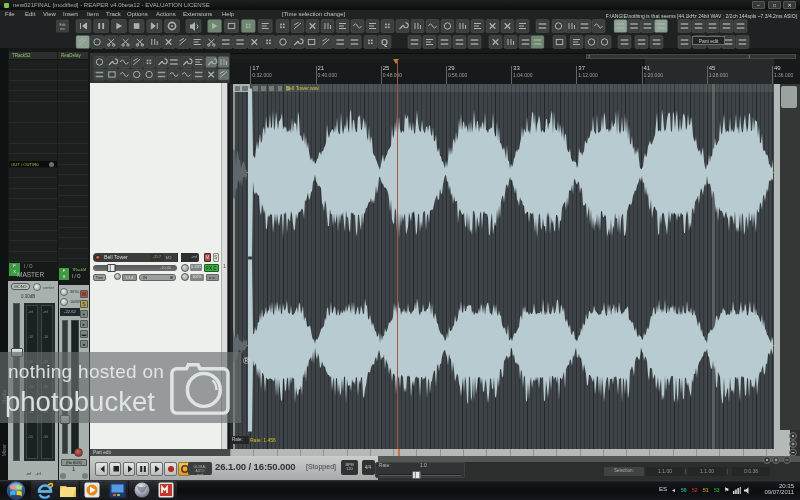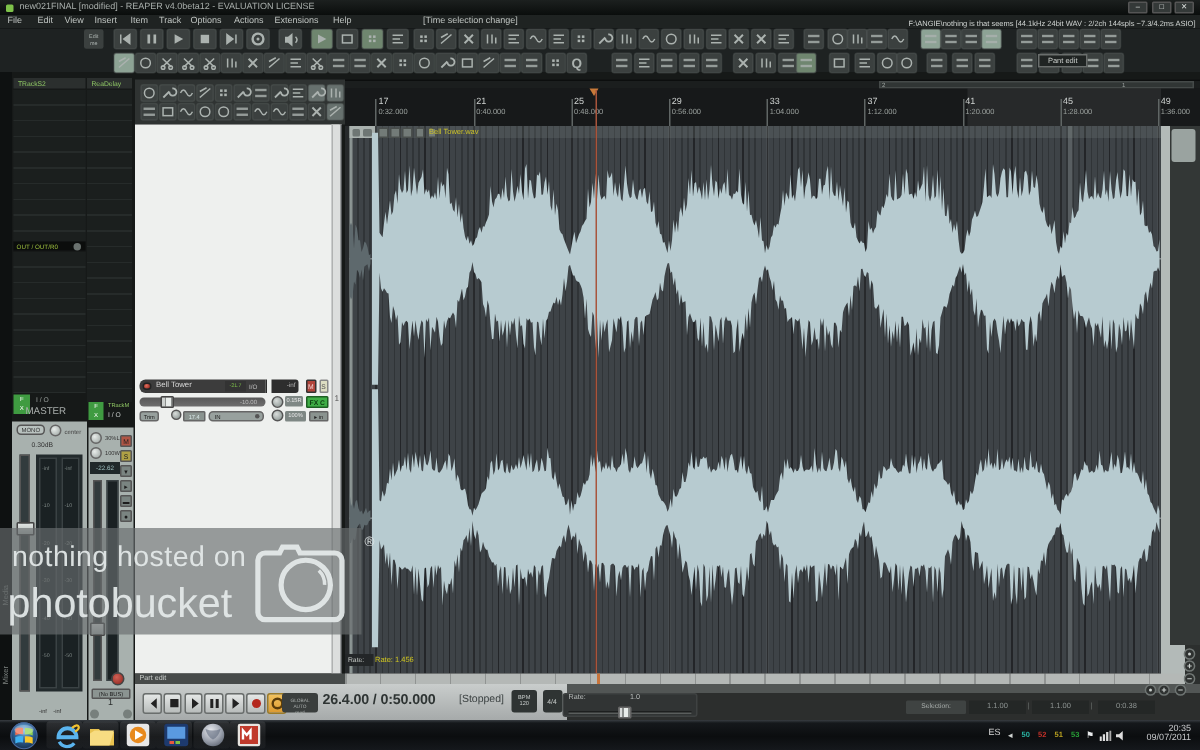--- a/index.html
+++ b/index.html
@@ -225,21 +225,21 @@
 <div style="position:absolute;top:461.5px;width:12.5px;height:14px;background:linear-gradient(#e4e7e6,#b8bcbb);border:1px solid #6a6e6d;border-radius:2px;left:150.2px;text-align:center;line-height:11px"><svg width="12" height="12" viewBox="0 0 12 12">
       <path d="M4,2.5L8.5,6L4,9.5Z" fill="#222"></path>
     </svg></div>
 <div style="position:absolute;top:461.5px;width:12.5px;height:14px;background:linear-gradient(#e4e7e6,#b8bcbb);border:1px solid #6a6e6d;border-radius:2px;left:164.0px;text-align:center;line-height:11px"><svg width="12" height="12" viewBox="0 0 12 12">
       <circle cx="6" cy="6" r="3" fill="#b4281e"></circle>
     </svg></div>
 <div style="position:absolute;top:461.5px;width:12.5px;height:14px;background:linear-gradient(#e4e7e6,#b8bcbb);border:1px solid #6a6e6d;border-radius:2px;left:178px;background:linear-gradient(#f2c25e,#dc9a30);border-color:#9a7a28;text-align:center;line-height:11px"><svg width="12" height="12" viewBox="0 0 12 12">
       <circle cx="6" cy="6" r="3.2" stroke="#5a3c0a" stroke-width="1.6" fill="none"></circle>
     </svg></div>
 <div class="a" style="left:188px;top:462px;width:24px;height:13px;background:#3a3e3d;border-radius:2px;color:#a9aeac;font-size:3.2px;text-align:center;line-height:4px;padding-top:2.5px">GLOBAL<br>AUTO<br>read</div>
-<div class="t" style="left:215px;top:461px;font-size:9.5px;font-weight:bold;color:#2e3433;letter-spacing:-0.1px">26.4.00 / 0:50.000</div>
+<div class="t" style="left:215px;top:461px;font-size:9.5px;font-weight:bold;color:#2e3433;letter-spacing:-0.1px">26.1.00 / 16:50.000</div>
 <div class="t" style="left:306px;top:463px;font-size:7px;color:#3c4242">[Stopped]</div>
 <div class="a" style="left:341px;top:459.5px;width:17px;height:15px;background:#2f3433;border-radius:2px;color:#c5cac8;font-size:3.8px;text-align:center;line-height:4.5px;padding-top:3px">BPM<br>120</div>
 <div class="a" style="left:361.5px;top:459.5px;width:13px;height:15px;background:#2f3433;border-radius:2px;color:#c5cac8;font-size:4.5px;text-align:center;line-height:15px">4/4</div>
 <div class="a" style="left:375px;top:462px;width:90px;height:16px;background:#313434;border:0.5px solid #3f4242;border-radius:2px"></div>
 <div class="t" style="left:379px;top:463px;font-size:4.8px;color:#b9bdbc">Rate:</div>
 <div class="t" style="left:420px;top:463px;font-size:4.8px;color:#b9bdbc">1.0</div>
 <div class="a" style="left:379px;top:474px;width:82px;height:1.5px;background:#1d1f1f;border-bottom:0.5px solid #5a5e5d"></div>
 <div class="a" style="left:412px;top:470.5px;width:9px;height:8px;background:linear-gradient(90deg,#d8dbda 0 2px,#8a8e8c 2px 3px,#e8ecea 3px 6px,#8a8e8c 6px 7px,#d8dbda 7px);border:0.5px solid #666;border-radius:1px"></div>
 <div class="a" style="left:604px;top:467px;width:40px;height:8.5px;background:#3f4342;border-radius:1px;color:#a9aeac;font-size:4.5px;text-align:center;line-height:8.5px">Selection:</div>
 <div class="a" style="left:646px;top:467px;width:38px;height:8.5px;background:#242726;color:#8f9593;font-size:5px;text-align:center;line-height:8.5px">1.1.00</div>

